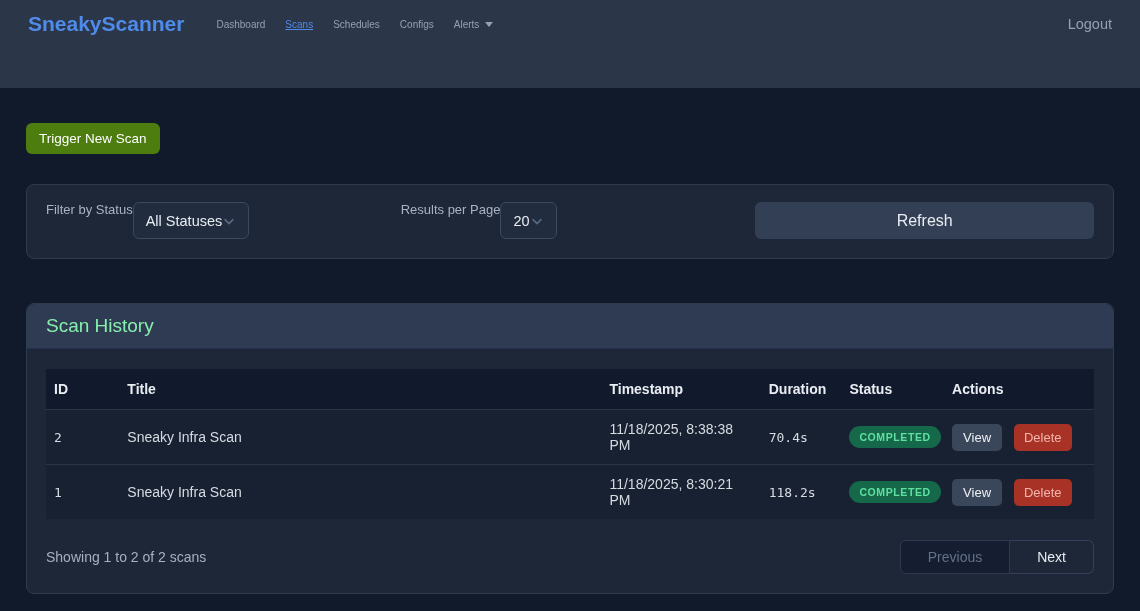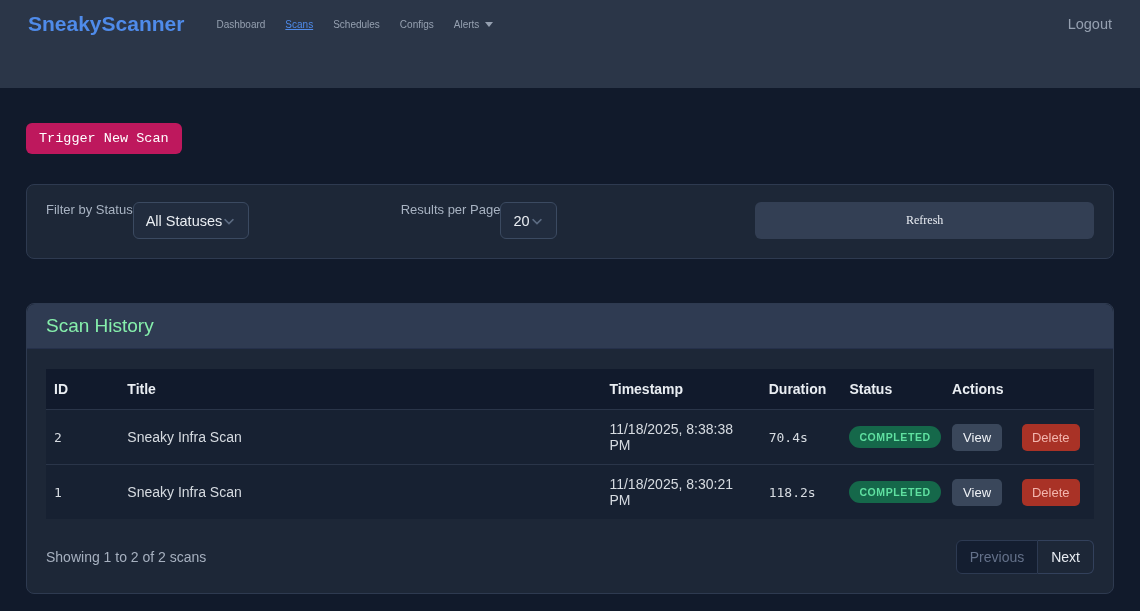--- a/index.html
+++ b/index.html
@@ -35,43 +35,43 @@
   }
   .logout { margin-left:auto; color:#95a0b0; font-size:14.5px; cursor:pointer; text-decoration:none; }
 
   
   .container { padding:0 26px; }
   .page-head {
     margin-top:35px; display:flex; align-items:center; justify-content:space-between;
   }
   .page-title { color:#4f8bea; font-size:33px; font-weight:400; }
   .btn-primary {
-    background:#be185d; color:#fff; font-size:13.5px;
+    background:#4d7c0f; color:#fff; font-size:13.5px;
     border:none; border-radius:6px; padding:8px 13px; cursor:pointer;
-    font-family:Liberation Mono, monospace;
+    font-family:Liberation Sans, sans-serif;
   }
 
   
   .card {
     background:#1d2737; border:1px solid #2e3a50; border-radius:8px;
   }
   .filter-card { margin-top:30px; padding:17px 19px 19px 19px; display:flex; gap:16px; }
   .filter-col { flex:1; display:flex; flex-direction:row; }
   .filter-label { color:#a8b3c2; font-size:13px; margin-bottom:8px; }
   .select {
     height:37px; background:#212c3e; border:1px solid #3b4a61; border-radius:6px;
     display:flex; align-items:center; justify-content:space-between;
     padding:0 12px; color:#e9edf2; font-size:14.5px; cursor:pointer;
   }
   .chev { width:14px; height:14px; stroke:#5c6b82; stroke-width:2; fill:none; }
   .btn-refresh {
     margin-top:auto; height:37px; width:100%;
-    background:#333f54; color:#e9edf3; font-size:12px;
+    background:#333f54; color:#e9edf3; font-size:16px;
     border:none; border-radius:6px; cursor:pointer;
-    font-family:Liberation Serif, serif;
+    font-family:Liberation Sans, sans-serif;
   }
 
   
   .history-card { margin-top:44px; overflow:hidden; }
   .card-header {
     background:#2f3b52; padding:11px 19px; border-bottom:1px solid #25304a;
     border-radius:8px 8px 0 0;
   }
   .card-title { color:#86efac; font-size:19px; }
   .card-body { padding:20px 19px 19px 19px; }
@@ -87,36 +87,36 @@
   }
   .mono { font-family:"DejaVu Sans Mono", monospace; font-size:13px; }
   .badge-success {
     display:inline-block; background:#15684a; color:#5fe0a0;
     font-size:10.5px; font-weight:bold; letter-spacing:.6px;
     padding:5px 10px; border-radius:50px;
   }
   .actions-cell { white-space:nowrap; }
   .btn-view {
     background:#3a475b; color:#eef1f5; font-size:13px;
-    border:none; border-radius:5px; padding:6px 11px; cursor:pointer; margin-right:16px;
+    border:none; border-radius:5px; padding:6px 11px; cursor:pointer; margin-right:8px;
     font-family:"Liberation Sans", sans-serif;
   }
   .btn-delete {
     background:#a93226; color:#f2b6ae; font-size:13px;
     border:none; border-radius:5px; padding:6px 10px; cursor:pointer;
     font-family:"Liberation Sans", sans-serif;
   }
 
   .card-footer-row {
     margin-top:21px; display:flex; align-items:center; justify-content:space-between;
   }
   .showing { color:#a6b0bf; font-size:14px; }
   .pagination { display:flex; }
   .page-btn {
-    font-size:14px; padding:8px 13px; cursor:pointer;
+    font-size:14px; padding:8px 27px; cursor:pointer;
     font-family:"Liberation Sans", sans-serif;
   }
   .page-btn.prev {
     background:#141e30; color:#64718a; border:1px solid #2d3a52;
     border-radius:6px 0 0 6px;
   }
   .page-btn.next {
     background:transparent; color:#e7ebf1; border:1px solid #33415c; border-left:none;
     border-radius:0 6px 6px 0;
   }

